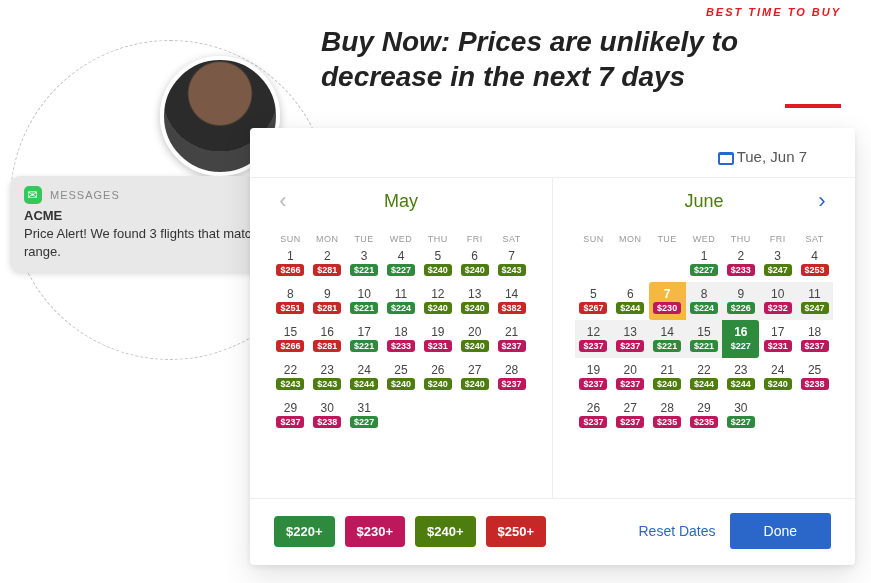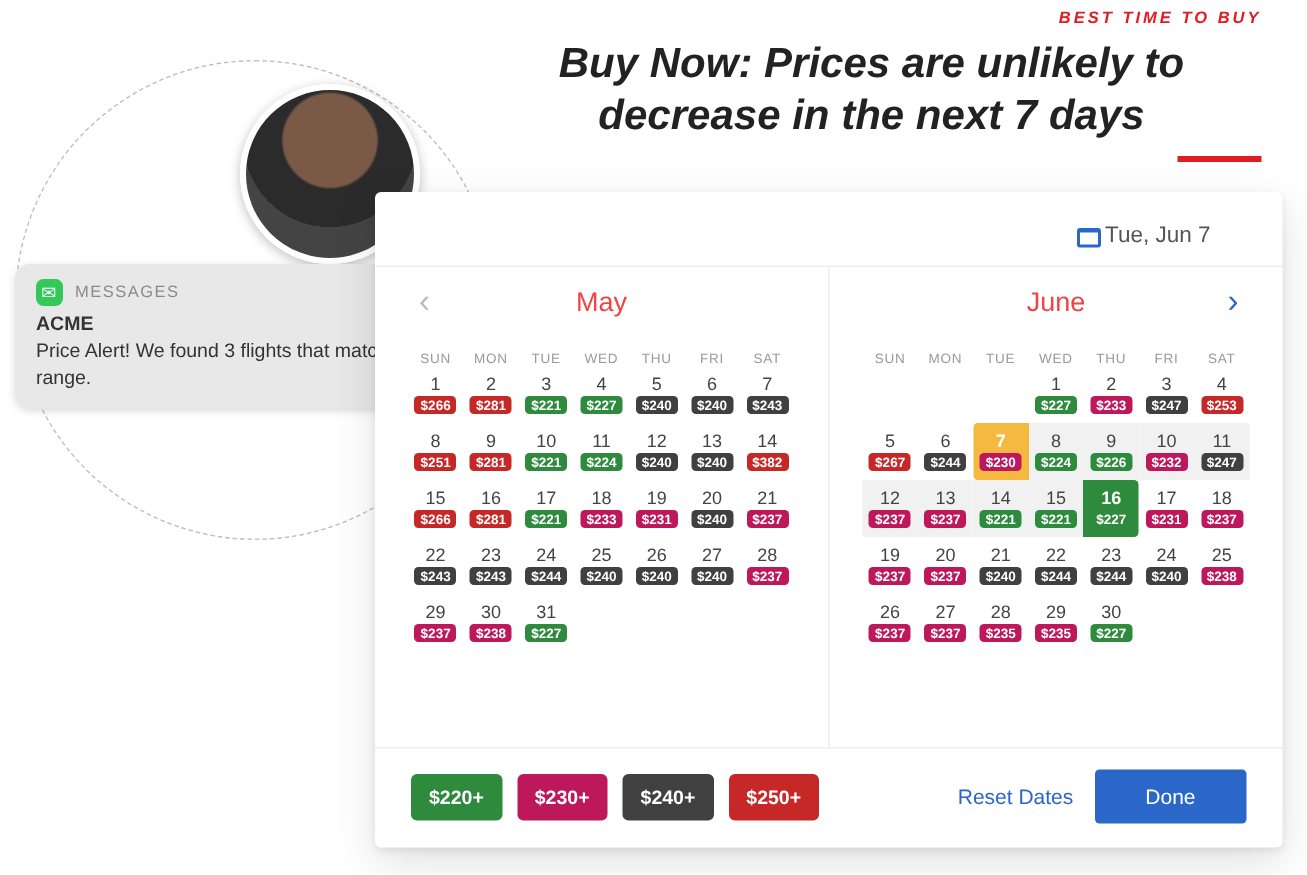--- a/index.html
+++ b/index.html
@@ -7,21 +7,21 @@
     font-family: -apple-system, BlinkMacSystemFont, "Segoe UI", Helvetica, Arial, sans-serif;
     width: 871px; height: 583px; position: relative; background: #fff;
   }
   .eyebrow {
     position: absolute; top: 6px; right: 30px;
     color: #e11b22; font-size: 11px; font-weight: 700; letter-spacing: 2px;
     font-style: italic; text-transform: uppercase;
   }
   .headline {
     position: absolute; top: 24px; right: 30px; width: 520px;
-    text-align: center; font-style: italic; font-weight: 700; color: #222; font-size: 28px; line-height: 1.25;
+    text-align: left; font-style: italic; font-weight: 700; color: #222; font-size: 28px; line-height: 1.25;
   }
   .headline-underline {
     position: absolute; top: 104px; right: 30px; width: 56px; height: 4px; background: #e11b22;
   }
   .circle {
     position: absolute; top: 40px; left: 10px; width: 320px; height: 320px;
     border: 1.5px dashed #bfbfbf; border-radius: 50%;
   }
   .avatar {
     position: absolute; top: 56px; left: 160px; width: 120px; height: 120px;
@@ -54,34 +54,34 @@
   .cal-icon { width: 16px; height: 16px; position: relative; }
   .cal-icon::before { content:""; position:absolute; inset:0; border:2px solid currentColor; border-radius:2px; top:3px; }
   .cal-icon::after { content:""; position:absolute; left:2px; right:2px; top:3px; height:3px; background: currentColor; }
   .ci-blue { color:#2a67c9; }
   .ci-grey { color:#555; }
 
   .months { display: flex; flex: 1; border-top: 1px solid #eee; }
   .month { flex: 1; padding: 6px 22px 0 22px; position: relative; }
   .month + .month { border-left: 1px solid #eee; }
   .month-head { display:flex; align-items:center; justify-content:center; position:relative; height:34px; }
-  .month-title { font-size: 18px; color:#ef4444; font-weight: 400; }
+  .month-title { font-size: 18px; color:#4d7c0f; font-weight: 400; }
   .nav { position:absolute; top:6px; width:22px; height:22px; display:flex; align-items:center; justify-content:center; font-size:22px; cursor:pointer; }
   .nav-prev { left:0; color:#bbb; }
   .nav-next { right:0; color:#2a67c9; }
 
   .dow { display:grid; grid-template-columns: repeat(7,1fr); text-align:center; font-size:9px; color:#999; letter-spacing:0.5px; margin-top:16px; }
   .grid { display:grid; grid-template-columns: repeat(7,1fr); }
   .cell { height:38px; display:flex; flex-direction:column; align-items:center; justify-content:center; position:relative; }
   .cell.inrange { background:#f1f1f1; }
   .daynum { font-size:12px; color:#444; line-height:1; }
   .price { margin-top:2px; font-size:9px; font-weight:700; color:#fff; padding:1px 4px; border-radius:3px; line-height:1.2; }
   .p-g { background:#2e8b3d; }
   .p-y { background:#be185d; }
-  .p-o { background:#404040; }
+  .p-o { background:#4d7c0f; }
   .p-r { background:#c62828; }
   .cell.start { background:#f5b942; border-radius:3px 0 0 3px; }
   .cell.start .daynum { color:#fff; font-weight:600; }
   .cell.end { background:#2e8b3d; border-radius:0 3px 3px 0; }
   .cell.end .daynum { color:#fff; font-weight:600; }
 
   .legend-row { display:flex; align-items:center; padding:14px 24px 16px 24px; border-top:1px solid #eee; }
   .legend { display:flex; gap:10px; }
   .chip { color:#fff; font-weight:700; font-size:13px; padding:8px 12px; border-radius:4px; }
   .actions { margin-left:auto; display:flex; gap:14px; align-items:center; }

